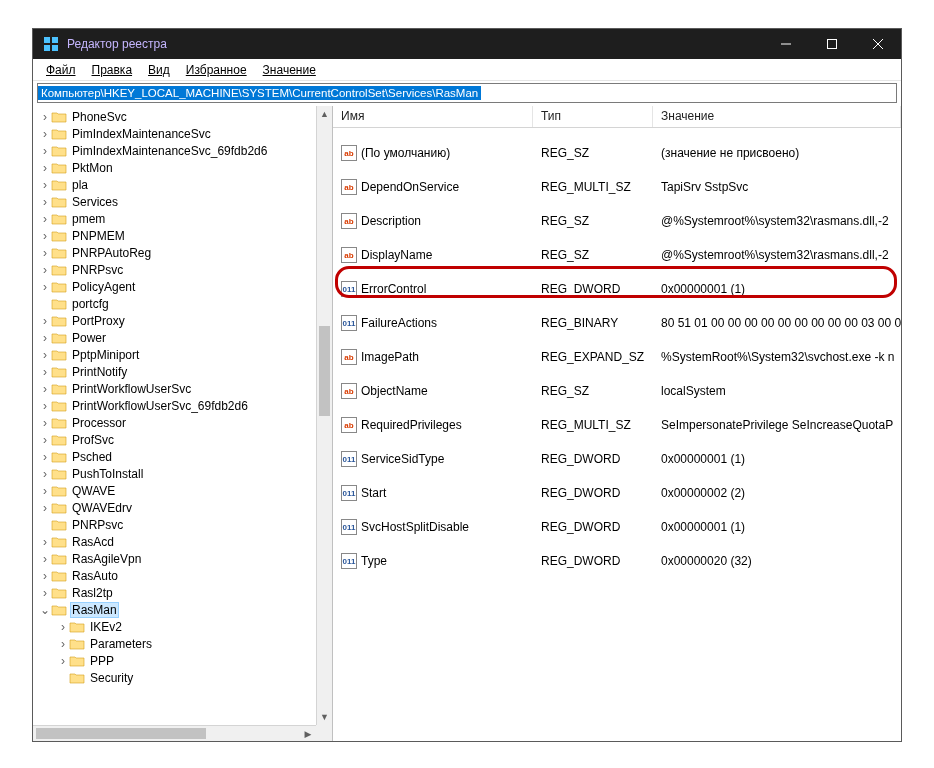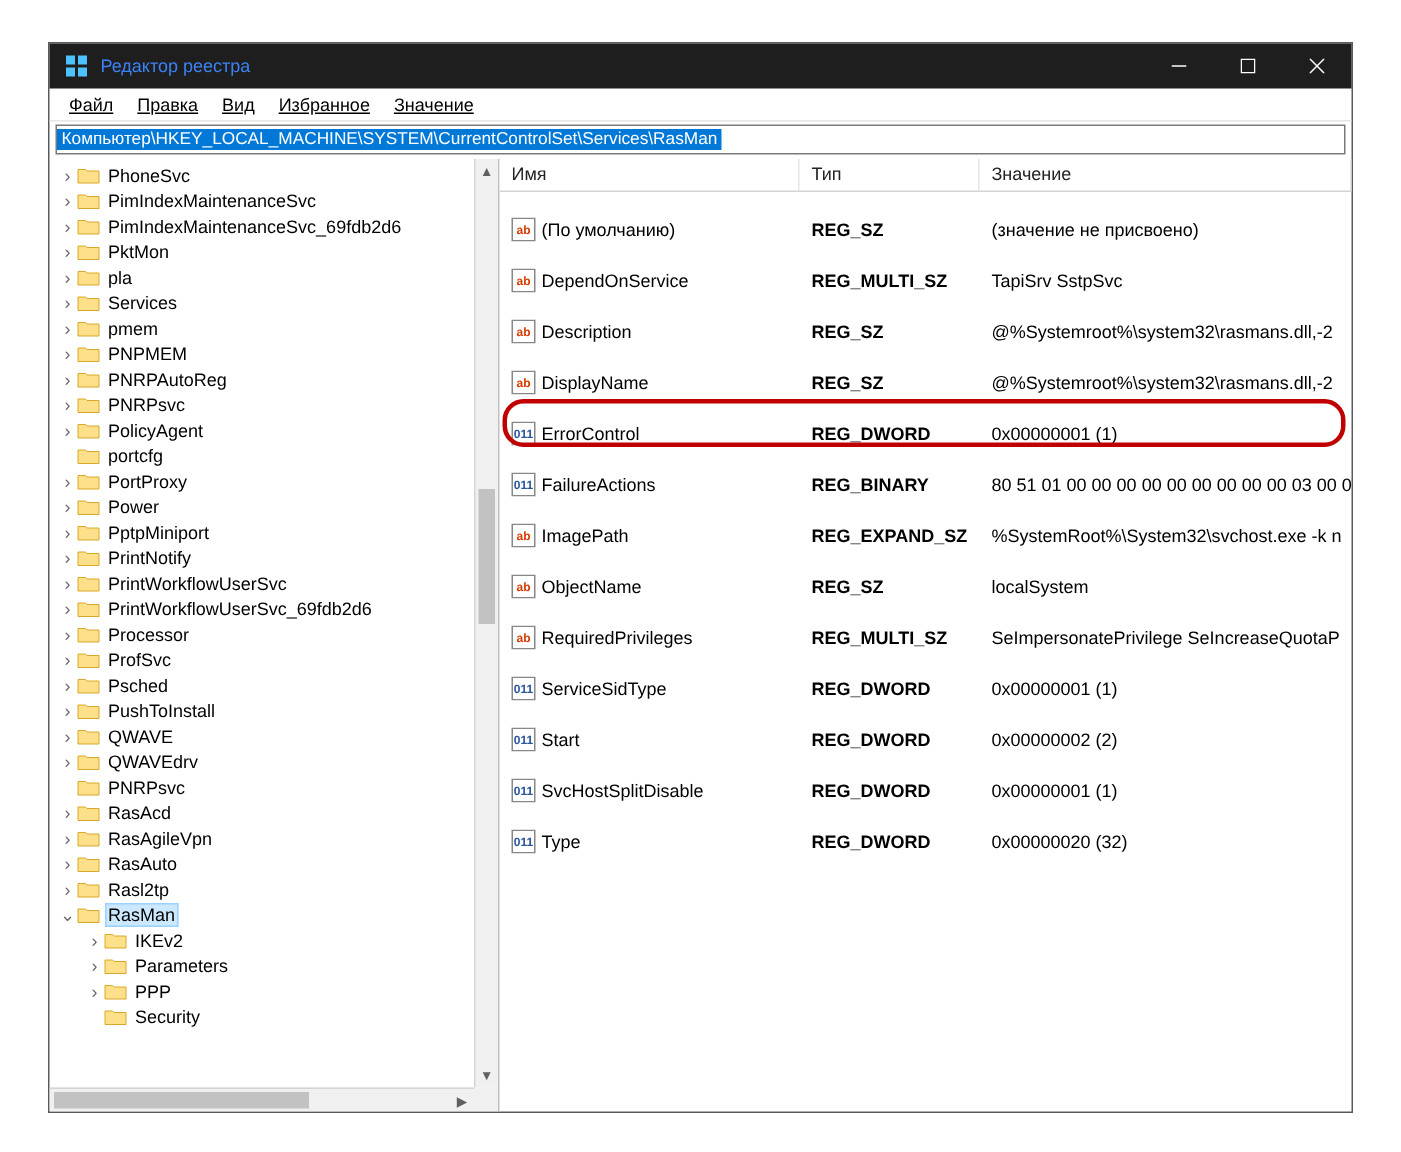--- a/index.html
+++ b/index.html
@@ -1,18 +1,18 @@
 <!DOCTYPE html>
 <html><head>
 <meta charset="utf-8">
 <style>
   * { box-sizing: border-box; margin: 0; padding: 0; font-family: "Segoe UI", Tahoma, sans-serif; }
   body { background: #fff; width: 934px; height: 768px; overflow: hidden; }
   .window { position: absolute; left: 32px; top: 28px; width: 870px; height: 714px; border: 1px solid #5a5a5a; background: #fff; display: flex; flex-direction: column; }
-  .titlebar { height: 30px; background: #1e1e1e; display: flex; align-items: center; color: #3b82f6; font-size: 12px; }
+  .titlebar { height: 30px; background: #1e1e1e; display: flex; align-items: center; color: #c4b5fd; font-size: 12px; }
   .titlebar .app-icon { width: 16px; height: 16px; margin: 0 8px 0 10px; display: inline-block; }
   .titlebar .app-icon svg { width:16px; height:16px; }
   .titlebar .title { flex: 1; }
   .win-controls { display:flex; height:100%; }
   .win-btn { width: 46px; height: 100%; display:flex; align-items:center; justify-content:center; color:#fff; }
   .win-btn svg { width:10px; height:10px; stroke:#fff; stroke-width:1; fill:none; }
   .menubar { height: 22px; display:flex; align-items:center; padding: 0 6px; font-size: 12px; gap: 2px; border-bottom: 1px solid #e5e5e5; }
   .menubar .menu-item { padding: 1px 7px; }
   .menubar .menu-item .ul { text-decoration: underline; }
   .addressbar { height: 20px; border: 1px solid #7a7a7a; margin: 2px 4px 3px 4px; font-size: 11.5px; display:flex; align-items:center; background:#fff; overflow:hidden; }
@@ -36,21 +36,21 @@
   .scrollbar-h .arrow.left{left:0;} .scrollbar-h .arrow.right{right:0;}
   .corner { position:absolute; right:0; bottom:0; width:16px; height:16px; background:#f0f0f0; }
   .list-pane { flex:1; position:relative; font-size:12px; overflow:hidden; }
   .list-header { height:22px; display:flex; border-bottom:1px solid #d4d4d4; background:#fff; }
   .list-header .col { padding: 3px 8px; border-right:1px solid #e5e5e5; font-size:12px; color:#222; white-space:nowrap; overflow:hidden; }
   .col-name{ width:200px; } .col-type{ width:120px; } .col-val{ flex:1; }
   .list-body { position:absolute; top:22px; left:0; right:0; bottom:0; overflow:hidden; }
   .row { display:flex; align-items:center; height:18px; white-space:nowrap;margin-top:16px; }
   .row .cell { padding: 0 8px; overflow:hidden; text-overflow: clip; }
   .row .cell.name{ width:200px; display:flex; align-items:center; gap:4px; }
-  .row .cell.type{ width:120px;font-weight:bold; }
+  .row .cell.type{ width:120px; }
   .row .cell.val{ flex:1; }
   .val-icon { width:16px; height:16px; display:inline-flex; align-items:center; justify-content:center; border:1px solid #888; font-size:8px; font-weight:bold; flex-shrink:0;}
   .val-icon.sz { background:#fff; color:#d83b01; }
   .val-icon.bin { background:#fff; color:#2b579a; }
   .highlight-box { position:absolute; border:3px solid #c00000; border-radius:14px; pointer-events:none; }
 </style>
 </head>
 <body>
 
 <div class="window">

